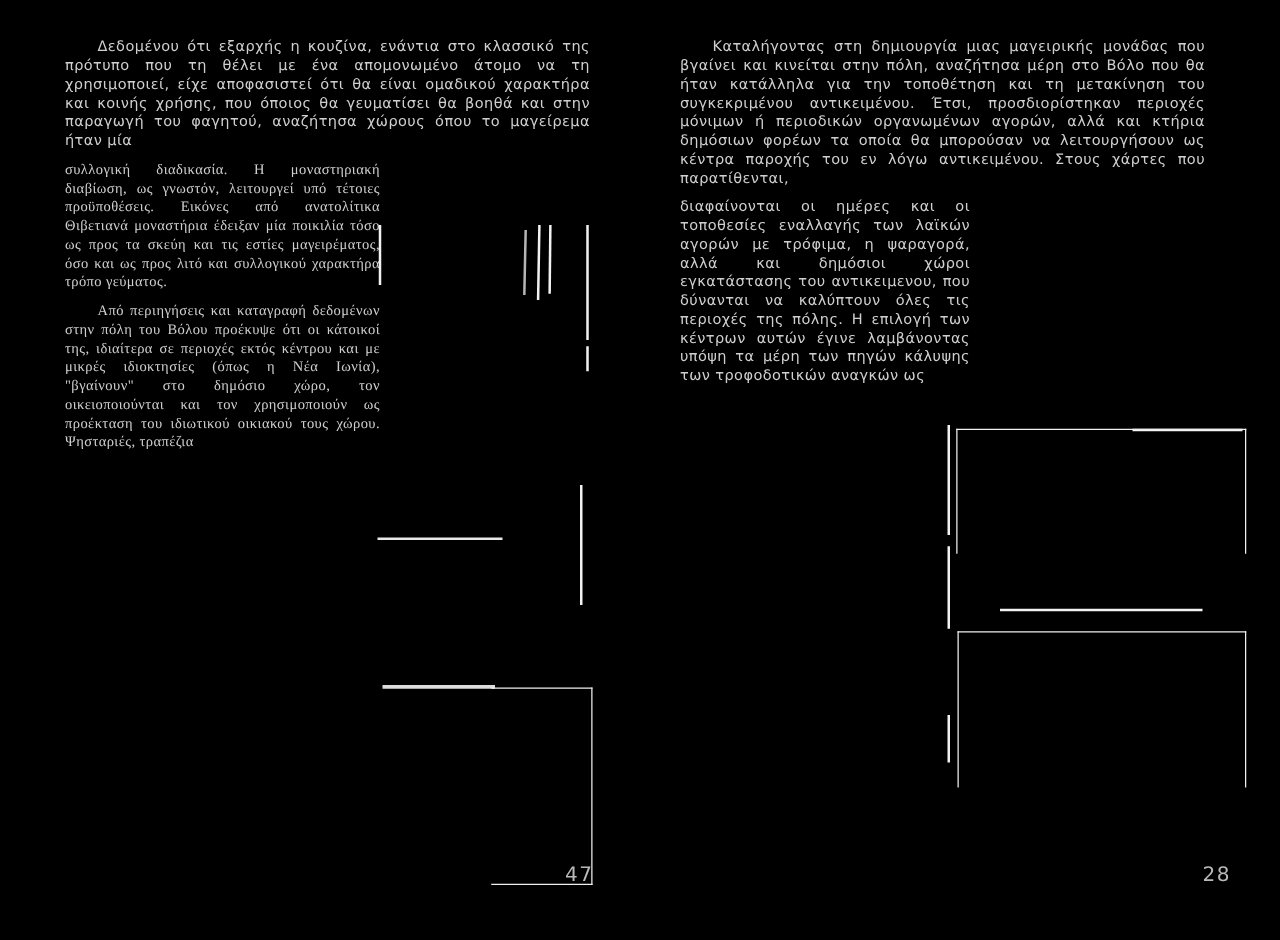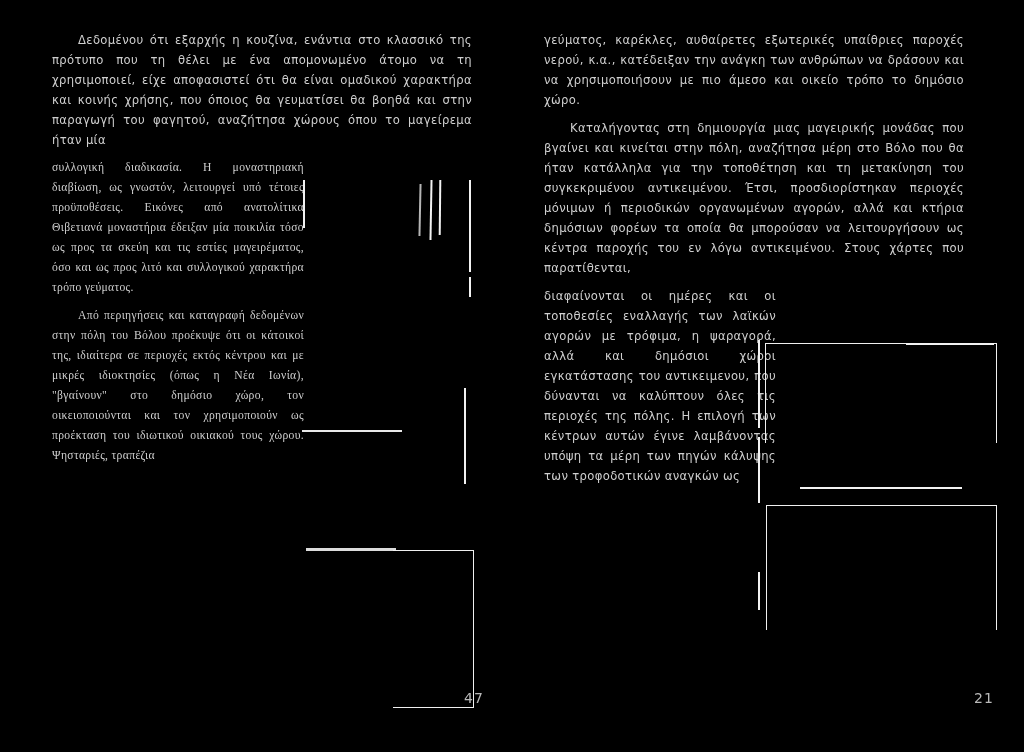--- a/index.html
+++ b/index.html
@@ -25,44 +25,43 @@
     position: absolute;
     top: 30px;
     width: 420px;
   }
   #col-left  { left: 52px; }
   #col-right { left: 544px; }
 
   .para {
     margin: 0;
     font-size: 11.6px;
-    line-height: 20px;
+    line-height: 15px;
     letter-spacing: 0.35px;
     text-align: justify;
     text-justify: inter-word;
     color: #cfcfcf;
     font-family: "DejaVu Sans", sans-serif;
     text-indent: 0;
     -webkit-font-smoothing: none;
   }
   .para.indent { text-indent: 26px; }
   .para + .para { margin-top: 8px; }
 
   
   .narrow { width: 252px; font-family: Liberation Serif, serif; }
   .narrow-r { width: 232px; }
 
   
   .folio {
     position: absolute;
-    font-size: 14px;
+    font-size: 16px;
     letter-spacing: 1.2px;
     color: #b9b9b9;
     font-family: "DejaVu Sans", sans-serif;
-    margin-left: 12px;
   }
   #folio-left  { left: 452px; top: 690px; }
   #folio-right { left: 962px; top: 690px; }
 
   
   .mark { position: absolute; background: #f2f2f2; }
   .vline { width: 1.5px; }
   .hline { height: 1.5px; }
 
   .frame {
@@ -106,26 +105,25 @@
 
   <div class="dotted-rule" style="left:302px; top:430px; width:100px;"></div>
 
   <div class="mark vline" style="left:464px; top:388px; width:2px; height:96px;"></div>
 
   <div class="fuzzy-rule" style="left:306px; top:548px; width:90px;"></div>
 
   <div class="frame no-left" style="left:393px; top:550px; width:80px; height:156px;"></div>
 
   <div class="col" id="col-right">
-    <p class="para">γεύματος, καρέκλες, αυθαίρετες εξωτερικές υπαίθριες παροχές νερού, κ.α., κατέδειξαν την ανάγκη των ανθρώπων να δράσουν και να χρησιμοποιήσουν με πιο άμεσο και οικείο τρόπο το δημόσιο χώρο.</p>
     <p class="para indent">Καταλήγοντας στη δημιουργία μιας μαγειρικής μονάδας που βγαίνει και κινείται στην πόλη, αναζήτησα μέρη στο Βόλο που θα ήταν κατάλληλα για την τοποθέτηση και τη μετακίνηση του συγκεκριμένου αντικειμένου. Έτσι, προσδιορίστηκαν περιοχές μόνιμων ή περιοδικών οργανωμένων αγορών, αλλά και κτήρια δημόσιων φορέων τα οποία θα μπορούσαν να λειτουργήσουν ως κέντρα παροχής του εν λόγω αντικειμένου. Στους χάρτες που παρατίθενται,</p>
     <p class="para narrow-r">διαφαίνονται οι ημέρες και οι τοποθεσίες εναλλαγής των λαϊκών αγορών με τρόφιμα, η ψαραγορά, αλλά και δημόσιοι χώροι εγκατάστασης του αντικειμενου, που δύνανται να καλύπτουν όλες τις περιοχές της πόλης. Η επιλογή των κέντρων αυτών έγινε λαμβάνοντας υπόψη τα μέρη των πηγών κάλυψης των τροφοδοτικών αναγκών ως</p>
   </div>
 
-  <div class="folio" id="folio-right">21</div>
+  <div class="folio" id="folio-right">28</div>
 
   <div class="frame no-bottom" style="left:765px; top:343px; width:230px; height:99px;"></div>
   <div class="mark hline" style="left:906px; top:343px; width:88px; height:2px;"></div>
 
   <div class="mark hline" style="left:800px; top:487px; width:162px; height:2px;"></div>
 
   <div class="frame no-bottom" style="left:766px; top:505px; width:229px; height:124px;"></div>
 
   <div class="mark vline" style="left:758px; top:340px; width:2px; height:88px;"></div>
   <div class="mark vline" style="left:758px; top:437px; width:2px; height:66px;"></div>

